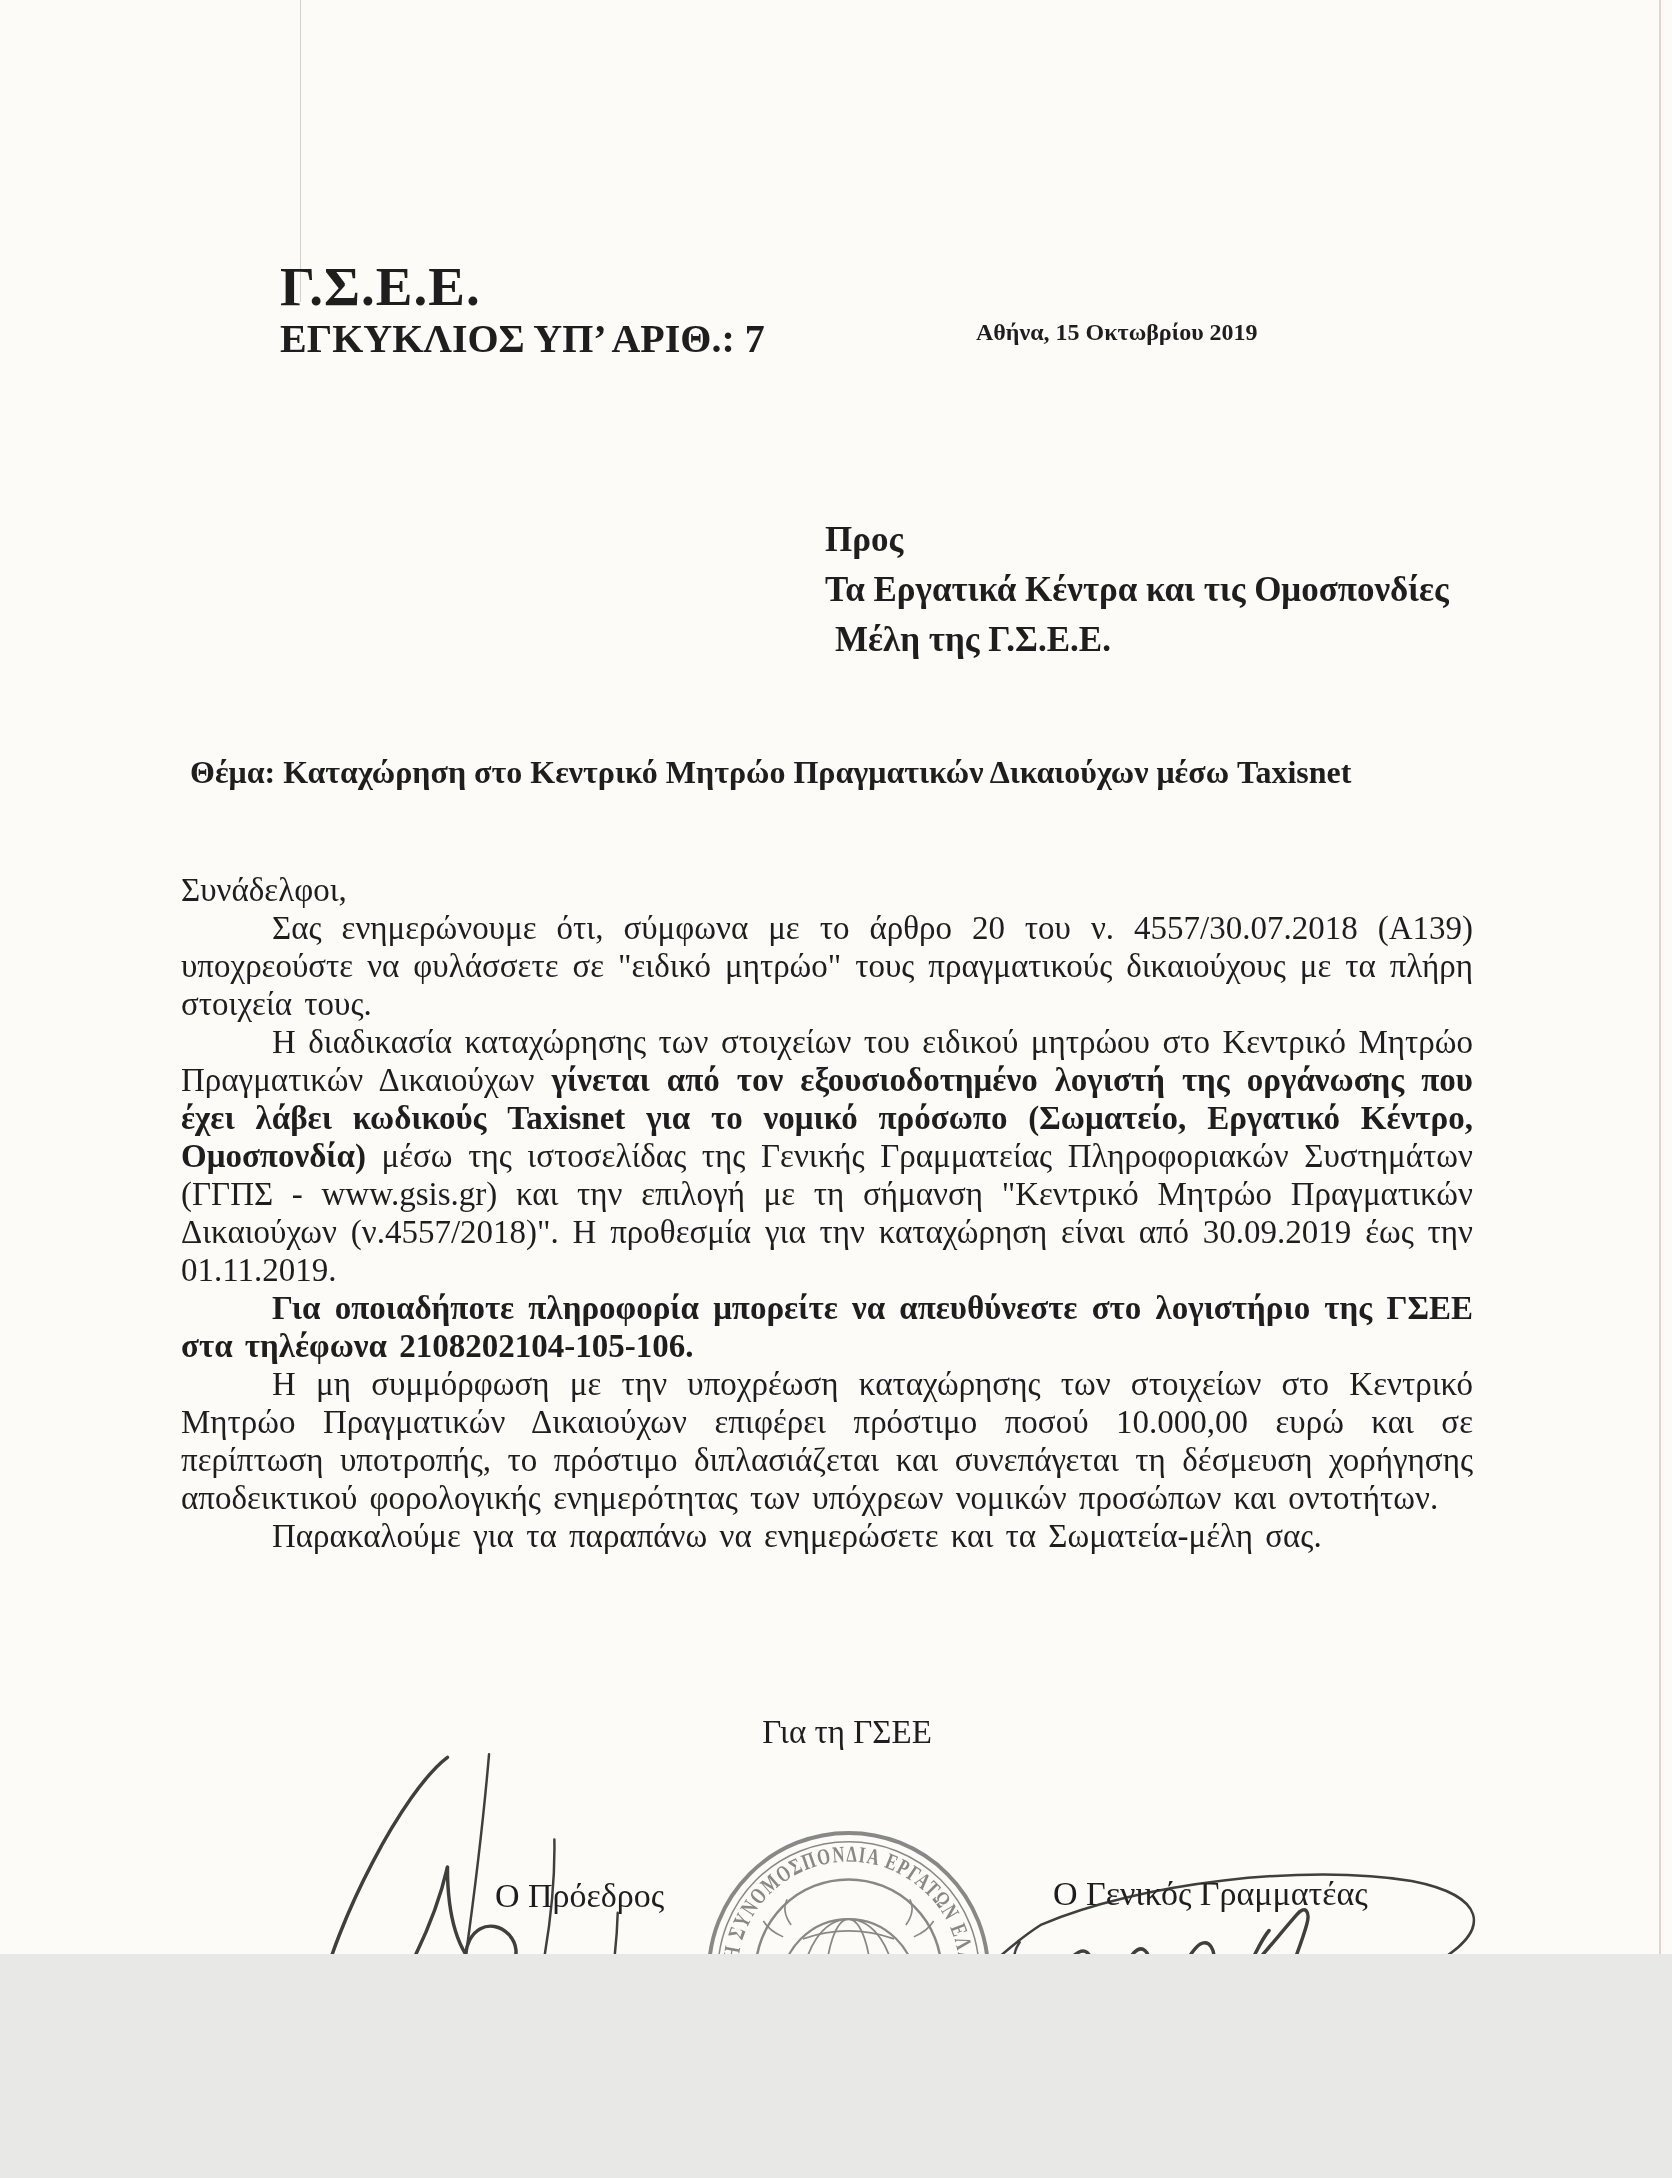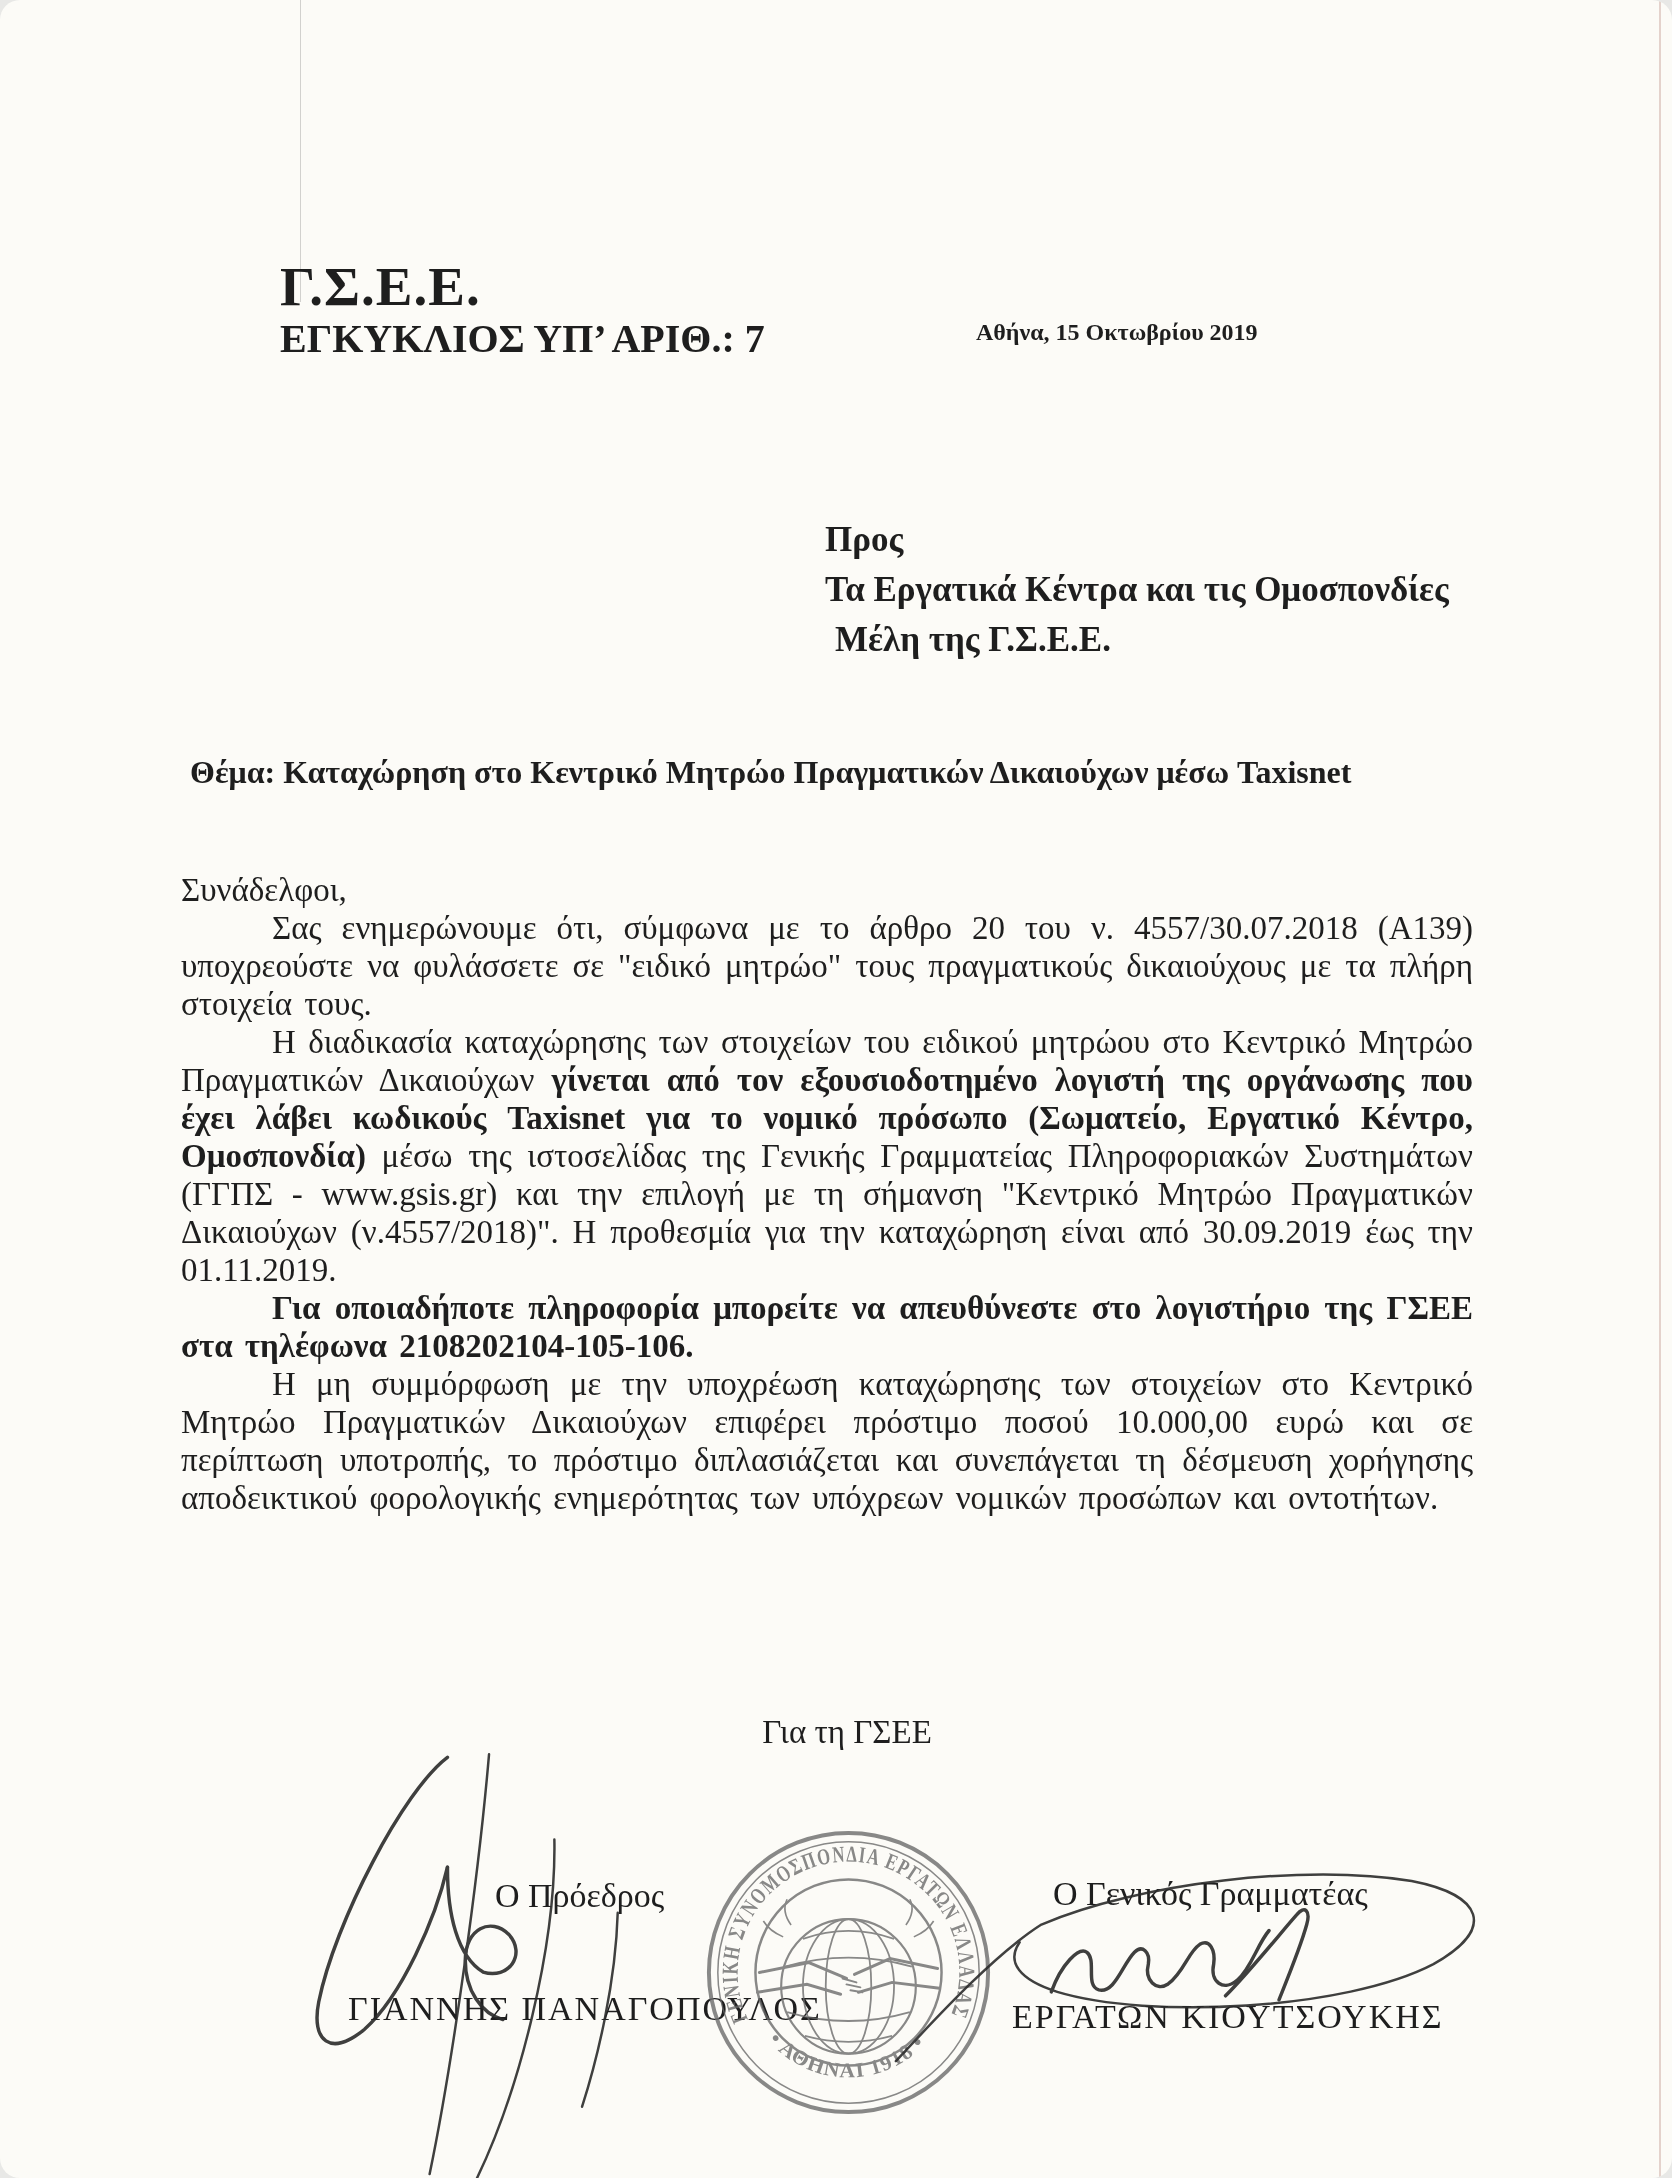--- a/index.html
+++ b/index.html
@@ -1,23 +1,22 @@
 <!DOCTYPE html>
 <html><head>
 <meta charset="utf-8">
 <style>
   html,body{margin:0;padding:0;background:#e8e8e6;}
   .page{
     position:relative;
-    width:1672px;height:2178px;
+    width:1672px;height:1954px;
     background:#fcfbf7;
     font-family:"Liberation Serif","DejaVu Serif",serif;
     color:#1e1e1e;
     overflow:hidden;
-    border-radius:20px;
   }
   
   .scan-line-left{position:absolute;left:300px;top:0;width:1px;height:302px;background:rgba(100,100,100,0.28);}
   .scan-line-right{position:absolute;left:1659px;top:0;width:2px;height:2178px;background:rgba(200,160,150,0.45);}
 
   .org-abbrev{position:absolute;left:280px;top:255px;font-size:55px;font-weight:bold;letter-spacing:1px;}
   .circular-line{position:absolute;left:280px;top:315px;font-size:40px;font-weight:bold;}
   .place-date{position:absolute;left:976px;top:319px;font-size:24px;font-weight:bold;}
 
   .recipient{position:absolute;left:825px;top:485px;font-size:35px;font-weight:bold;line-height:50px;margin-top:30px;}
@@ -65,20 +64,21 @@
   </div>
 
   <div class="subject" data-name="subject-line">Θέμα: Καταχώρηση στο Κεντρικό Μητρώο Πραγματικών Δικαιούχων μέσω Taxisnet</div>
 
   <div class="body-text" data-name="body-paragraphs">
       <p class="no-indent" data-name="body-paragraph"><span data-name="text-run">Συνάδελφοι,</span></p>
       <p class="" data-name="body-paragraph"><span data-name="text-run">Σας ενημερώνουμε ότι, σύμφωνα με το άρθρο 20 του ν. 4557/30.07.2018 (Α139) υποχρεούστε να φυλάσσετε σε "ειδικό μητρώο" τους πραγματικούς δικαιούχους με τα πλήρη στοιχεία τους.</span></p>
       <p class="" data-name="body-paragraph"><span data-name="text-run">Η διαδικασία καταχώρησης των στοιχείων του ειδικού μητρώου στο Κεντρικό Μητρώο Πραγματικών Δικαιούχων </span><span class="bold" data-name="bold-text-run">γίνεται από τον εξουσιοδοτημένο λογιστή της οργάνωσης που έχει λάβει κωδικούς Taxisnet για το νομικό πρόσωπο (Σωματείο, Εργατικό Κέντρο, Ομοσπονδία)</span><span data-name="text-run"> μέσω της ιστοσελίδας της Γενικής Γραμματείας Πληροφοριακών Συστημάτων (ΓΓΠΣ - www.gsis.gr) και την επιλογή με τη σήμανση "Κεντρικό Μητρώο Πραγματικών Δικαιούχων (ν.4557/2018)". Η προθεσμία για την καταχώρηση είναι από 30.09.2019 έως την 01.11.2019.</span></p>
       <p class="" data-name="body-paragraph"><span class="bold" data-name="bold-text-run">Για οποιαδήποτε πληροφορία μπορείτε να απευθύνεστε στο λογιστήριο της ΓΣΕΕ στα τηλέφωνα 2108202104-105-106.</span></p>
       <p class="" data-name="body-paragraph"><span data-name="text-run">Η μη συμμόρφωση με την υποχρέωση καταχώρησης των στοιχείων στο Κεντρικό Μητρώο Πραγματικών Δικαιούχων επιφέρει πρόστιμο ποσού 10.000,00 ευρώ και σε περίπτωση υποτροπής, το πρόστιμο διπλασιάζεται και συνεπάγεται τη δέσμευση χορήγησης αποδεικτικού φορολογικής ενημερότητας των υπόχρεων νομικών προσώπων και οντοτήτων.</span></p>
+      <p class="" data-name="body-paragraph"><span data-name="text-run">Παρακαλούμε για τα παραπάνω να ενημερώσετε και τα Σωματεία-μέλη σας.</span></p>
     </div>
 
   <div class="sig-heading" data-name="signature-heading">Για τη ΓΣΕΕ</div>
   <div class="sig-title-left" data-name="president-title">Ο Πρόεδρος</div>
   <div class="sig-title-right" data-name="secretary-title">Ο Γενικός Γραμματέας</div>
   <div class="sig-name-left" data-name="president-name">ΓΙΑΝΝΗΣ ΠΑΝΑΓΟΠΟΥΛΟΣ</div>
   <div class="sig-name-right" data-name="secretary-name">ΕΡΓΑΤΩΝ ΚΙΟΥΤΣΟΥΚΗΣ</div>
 
   <svg class="seal-svg" data-name="org-seal-stamp" viewBox="-150 -150 300 300" xmlns="http://www.w3.org/2000/svg">
     <defs>

